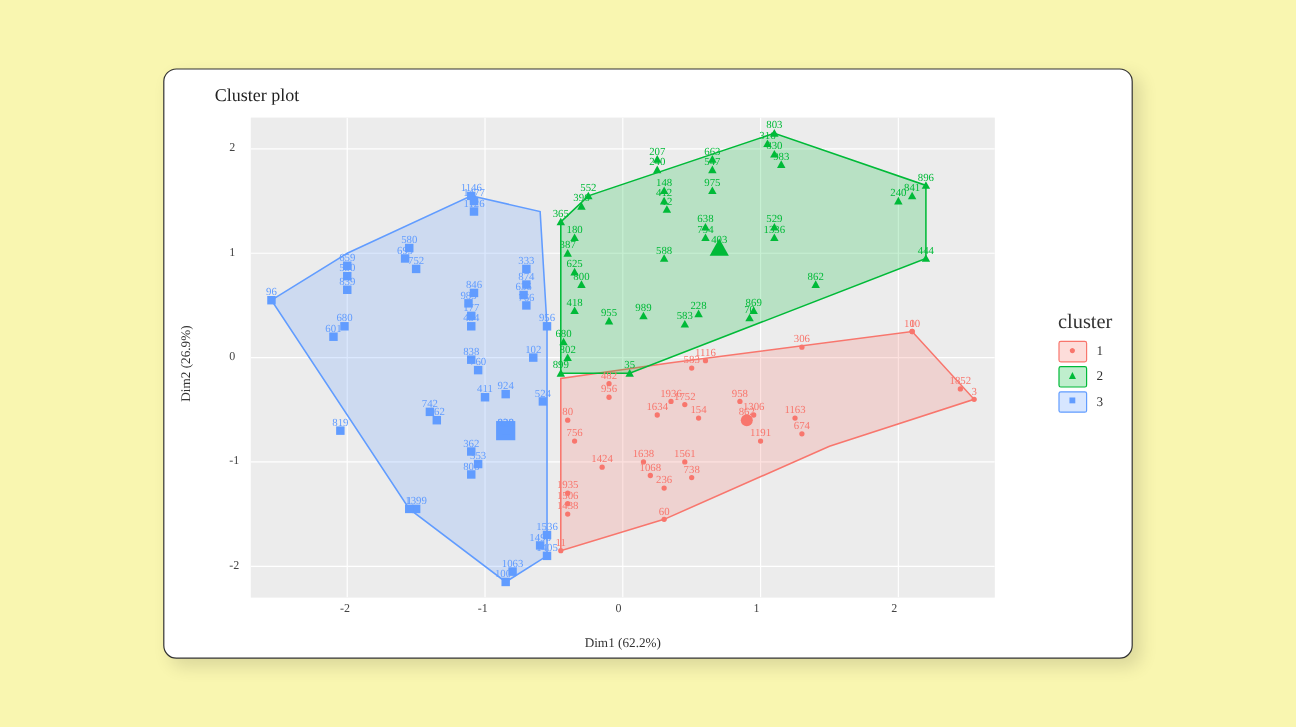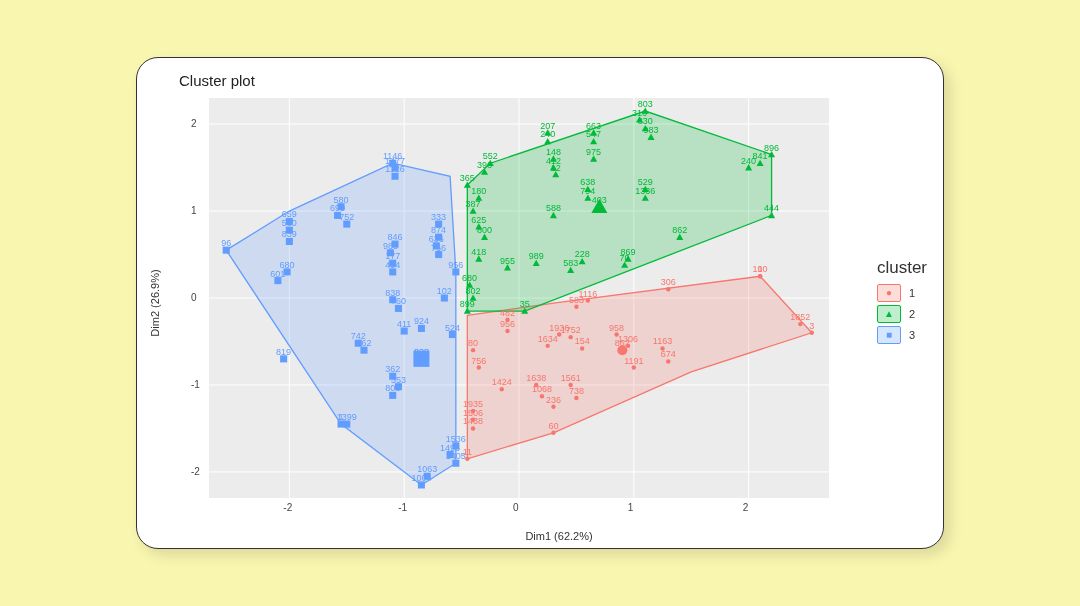--- a/index.html
+++ b/index.html
@@ -11,24 +11,25 @@
     height: 606px;
     display: flex;
     align-items: center;
     justify-content: center;
   }
   .card {
     width: 806px;
     height: 490px;
     background: #fff;
     border: 1.5px solid #333;
-    border-radius: 22px;
+    border-radius: 11px;
     box-shadow: 6px 6px 14px rgba(0,0,0,0.12);
     position: relative;
     overflow: hidden;
+    font-family: Liberation Serif, serif;
   }
   .title {
     position: absolute;
     left: 42px;
     top: 14px;
     font-size: 15px;
     color: #222;
   }
   .plot-area {
     position: absolute;
@@ -47,21 +48,20 @@
     font-size: 11px;
     color: #333;
   }
   .xlab {
     position: absolute;
     bottom: 6px;
     left: 382px;
     transform: translateX(-50%);
     font-size: 11px;
     color: #333;
-    margin-left: 40px;
   }
   .legend {
     position: absolute;
     right: 16px;
     top: 200px;
     font-size: 11px;
     color: #333;
   }
   .legend .ltitle { font-size: 17px; margin-bottom: 6px; }
   .lrow { display: flex; align-items: center; gap: 8px; margin: 3px 0; }

